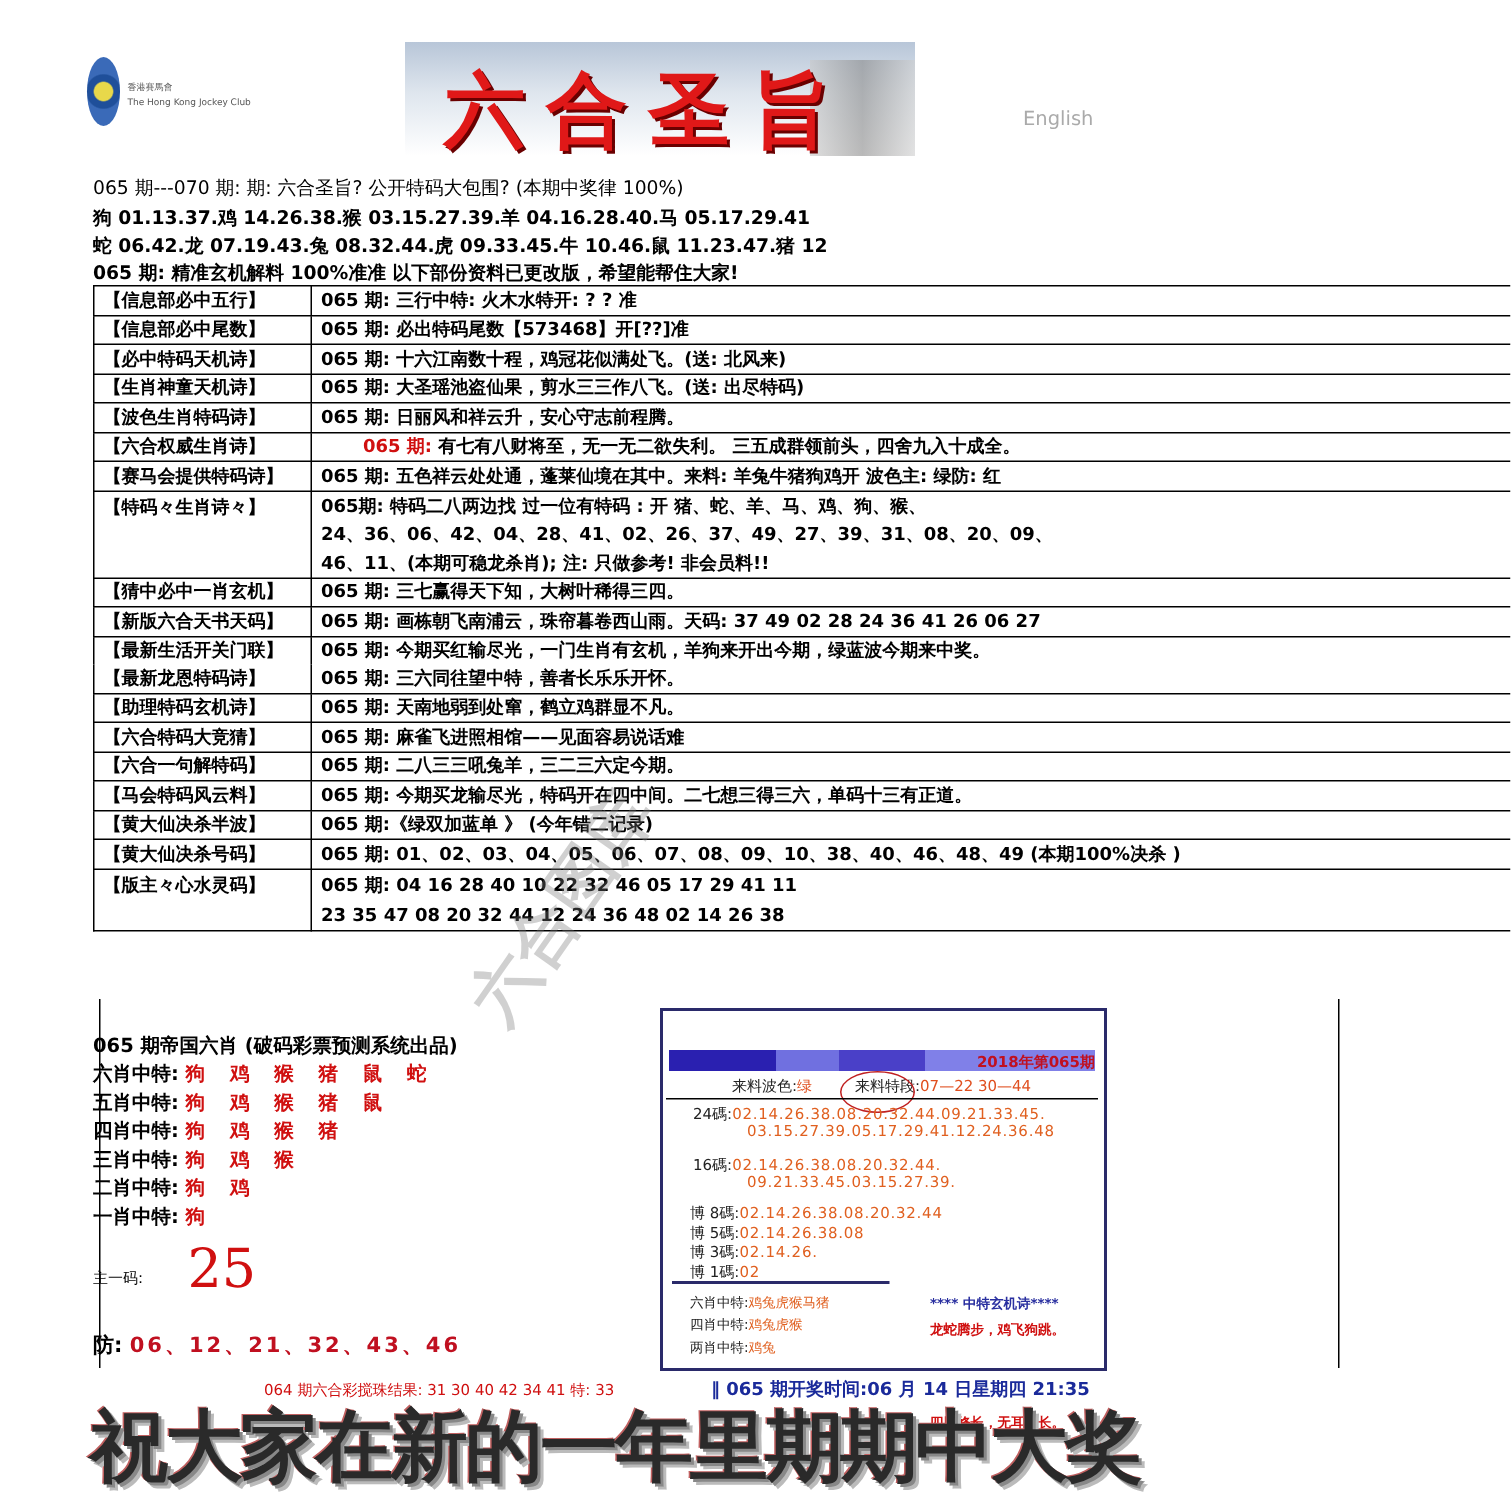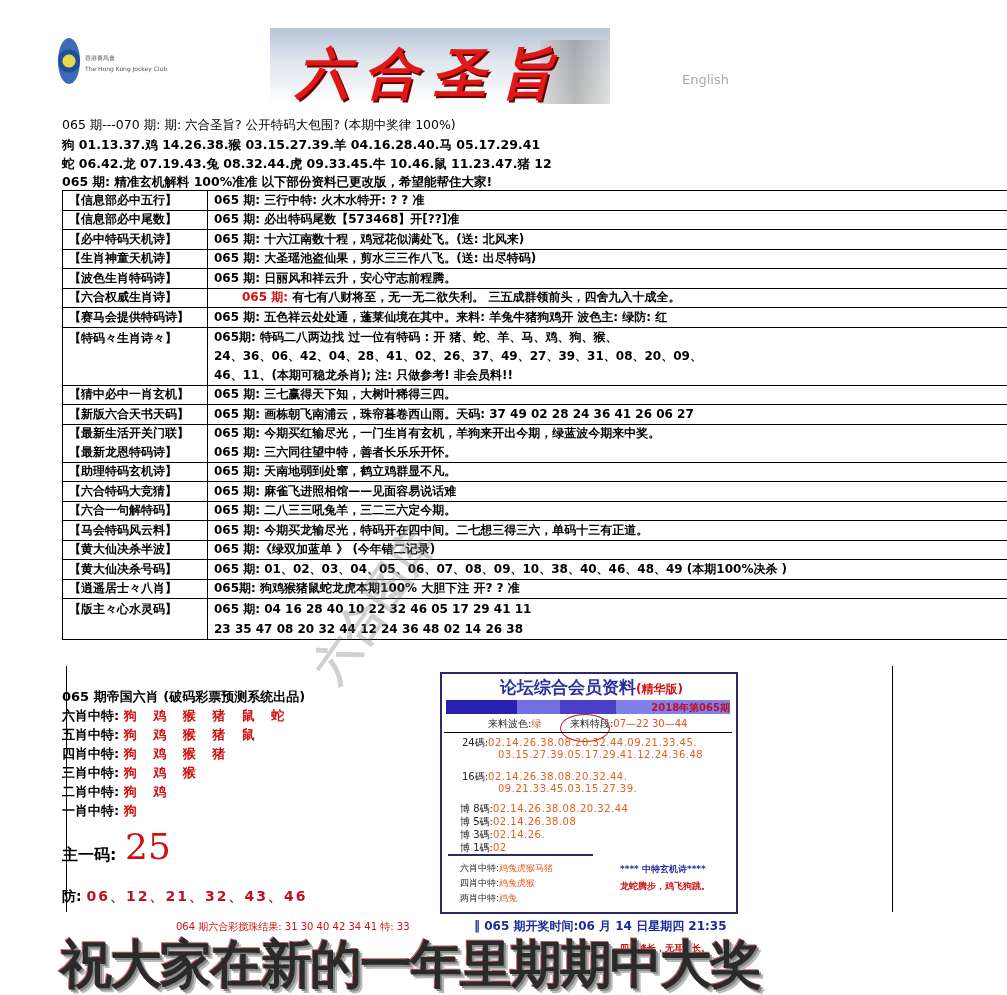--- a/index.html
+++ b/index.html
@@ -11,42 +11,42 @@
   #logo { left:58px; top:38px; width:90px; height:48px; }
   #logo .emb { position:absolute; left:0; top:0; width:22px; height:46px; border-radius:50%;
                background:radial-gradient(circle at 50% 50%, #e8d84a 0 6px, #1f4f9a 7px 11px, #3a6ab8 12px); }
   #logo .t1, #logo .t2 { position:absolute; left:27px; font-size:6px; color:#555; white-space:nowrap; }
   #logo .t1 { top:16px; } #logo .t2 { top:27px; }
   #banner { left:270px; top:28px; width:340px; height:76px;
             background:linear-gradient(180deg,#b8c6d8 0%, #dfe6ee 45%, #ffffff 100%); }
   #banner .horse { position:absolute; right:0; top:12px; width:70px; height:64px;
             background:linear-gradient(90deg,#c9c9c9,#8a8a8a 50%,#cfcfcf); opacity:.6; }
   #banner .title { position:absolute; left:26px; top:10px; font-family:"DejaVu Serif", serif;
-            font-size:54px; font-weight:bold; font-style:italic; color:#e01818; letter-spacing:14px;
+            font-size:54px; font-weight:bold; color:#e01818; letter-spacing:14px;
             text-shadow:2px 2px 0 #6a0000; white-space:nowrap; }
   #english { left:682px; top:72px; font-size:13px; color:#aaa; }
 
   
   .intro { left:62px; font-size:12.5px; font-weight:bold; white-space:nowrap; font-family:"DejaVu Sans", sans-serif; }
 
   
   #maintable { left:62px; top:190px; width:945px; border-collapse:collapse; position:absolute; }
   #maintable td { border:1px solid #000; font-size:12px; font-weight:bold; padding:0 0 0 6px;
                   height:18.5px; white-space:nowrap; vertical-align:middle; }
   #maintable td.lbl { width:138px; padding-left:6px; }
   #maintable td.val { border-right:none; }
   #maintable tr.noborder td { border-top:none; }
   .red { color:#d01010;margin-left:28px; }
 
   
   #lowerbox { left:66px; top:666px; width:825px; height:246px; border-left:1px solid #000; border-right:1px solid #000; }
   #imperial-title { left:62px; top:688px; font-size:13px; font-weight:bold; }
   .six-row { left:62px; font-size:13px; font-weight:bold; white-space:nowrap; }
   .six-row .zod { color:#d01010; letter-spacing:6px; }
-  #main-code-label { left:62px; top:845px; font-size:16px; font-weight:bold;text-align:right; }
+  #main-code-label { left:62px; top:845px; font-size:10px; font-weight:normal;text-align:right; }
   #main-code-val { left:125px; top:826px; font-family:"DejaVu Serif", serif; font-size:36px; color:#d01010; }
   #guard-row { left:62px; top:888px; font-size:14px; font-weight:bold; }
   #guard-row .nums { color:#c01020; letter-spacing:2px; }
 
   
   #panel { left:440px; top:672px; width:294px; height:238px; border:2px solid #2a2a6a; background:#fff; }
   #panel .ptitle { position:absolute; left:58px; top:2px; font-size:17px; font-weight:bold; color:#2a30a0; white-space:nowrap; }
   #panel .ptitle .ed { font-size:12px; color:#d01010; }
   #panel .stripe { position:absolute; left:4px; top:26px; width:284px; height:14px;
                    background:linear-gradient(90deg,#2a20b0 0 25%, #7070e0 25% 40%, #4a40c8 40% 60%, #8080e8 60%); }
@@ -167,24 +167,20 @@
       </tr>
   <tr>
         <td class="lbl">【黄大仙决杀半波】</td>
         <td class="val">065 期:《绿双加蓝单  》         (今年错二记录)</td>
       </tr>
   <tr>
         <td class="lbl">【黄大仙决杀号码】</td>
         <td class="val">065 期:   01、02、03、04、05、06、07、08、09、10、38、40、46、48、49 (本期100%决杀 )</td>
       </tr>
   <tr>
-        <td class="lbl">【逍遥居士々八肖】</td>
-        <td class="val">065期: 狗鸡猴猪鼠蛇龙虎本期100% 大胆下注          开? ? 准</td>
-      </tr>
-  <tr>
         <td class="lbl" style="vertical-align:top;padding-top:2px;">【版主々心水灵码】</td>
     <td class="val" style="line-height:20px;">
       <div>065 期: 04  16  28  40  10  22  32  46  05  17  29  41  11</div>
       <div>23  35  47  08  20  32  44  12  24  36  48  02  14  26  38</div>
     </td>
       </tr>
 </tbody>
   </table>
 
 <div id="lowerbox" class="abs"></div>
@@ -195,21 +191,20 @@
 <div class="abs six-row" style="top:745px;"><span>四肖中特:</span> <span class="zod">狗 鸡 猴 猪</span></div>
 <div class="abs six-row" style="top:764px;"><span>三肖中特:</span> <span class="zod">狗 鸡 猴</span></div>
 <div class="abs six-row" style="top:783px;"><span>二肖中特:</span> <span class="zod">狗 鸡</span></div>
 <div class="abs six-row" style="top:802px;"><span>一肖中特:</span> <span class="zod">狗</span></div>
 
 <div id="main-code-label" class="abs">主一码:</div>
 <div id="main-code-val" class="abs">25</div>
 <div id="guard-row" class="abs"><span>防:</span> <span class="nums">06、12、21、32、43、46</span></div>
 
 <div id="panel" class="abs">
-  <div class="ptitle"><span>论坛综合会员资料</span><span class="ed">(精华版)</span></div>
   <div class="stripe"></div>
   <div class="year">2018年第065期</div>
   <div class="srcline">
     <span>来料波色:</span><span class="o">绿</span>
     &nbsp;&nbsp;&nbsp;&nbsp;&nbsp;&nbsp;&nbsp;
     <span>来料特段:</span><span class="o">07—22  30—44</span>
   </div>
   <div class="stamp"></div>
   <div class="hr1"></div>
   <div class="prow" style="left:20px;top:62px;"><span>24碼:</span><span class="o">02.14.26.38.08.20.32.44.09.21.33.45.</span></div>

